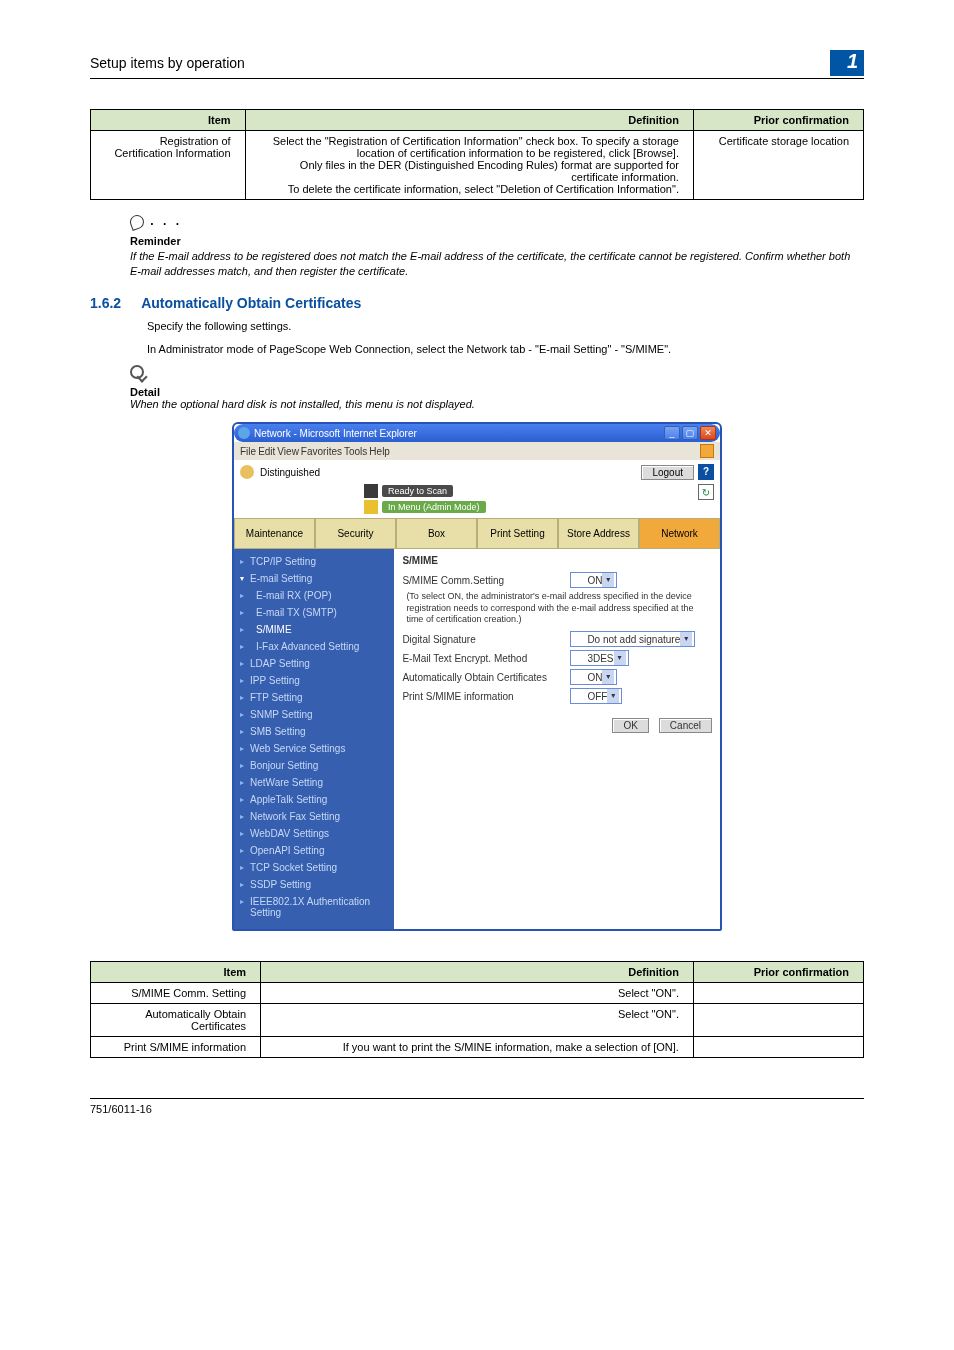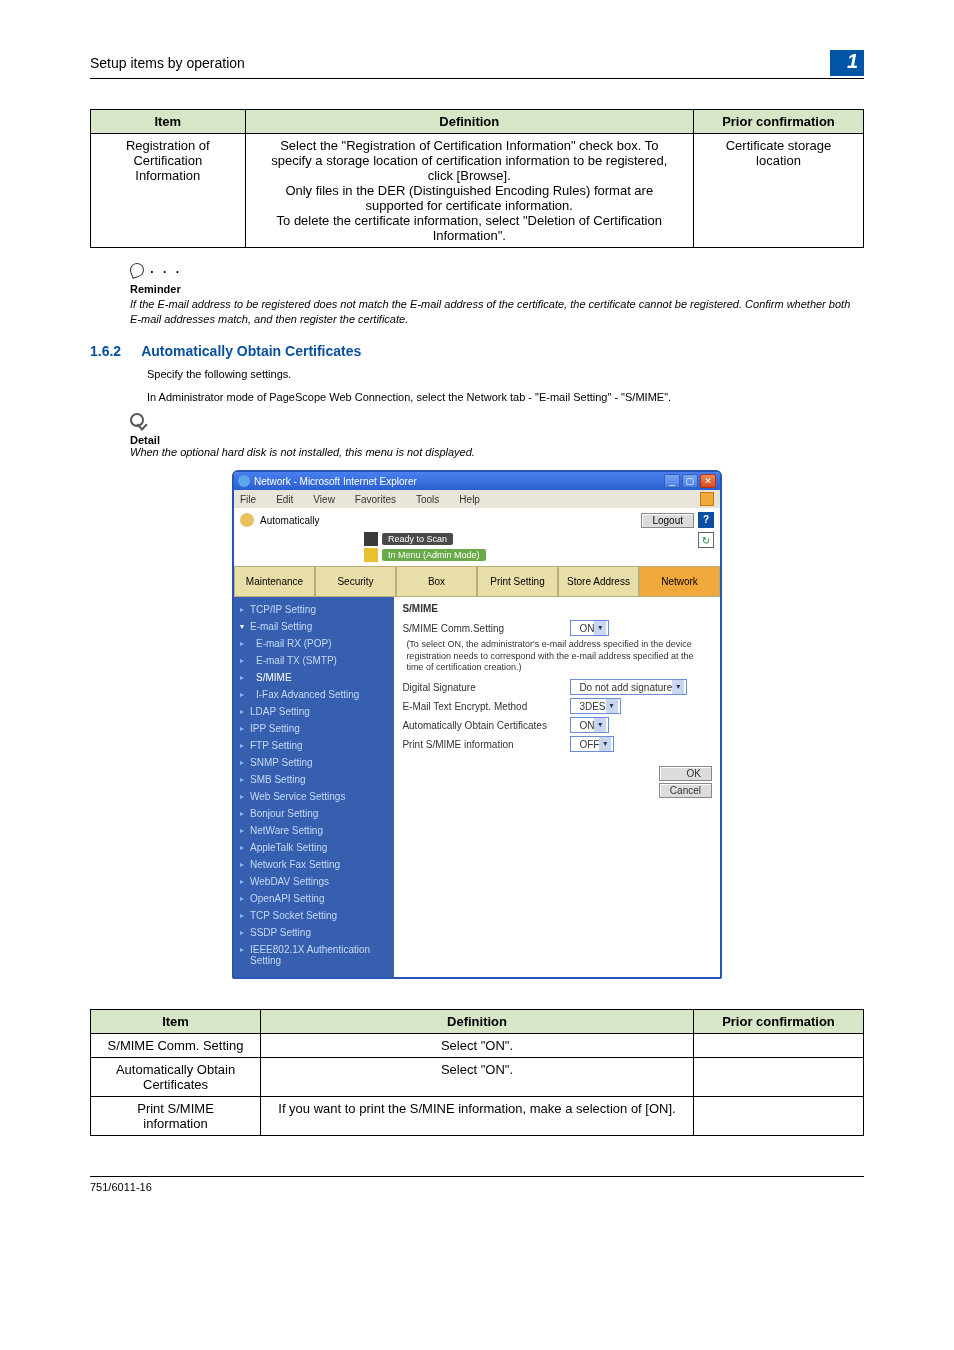--- a/index.html
+++ b/index.html
@@ -33,22 +33,22 @@
     font-style: italic;
   }
   table.info {
     width: 100%;
     border-collapse: collapse;
     margin-bottom: 14px;
   }
   table.info th, table.info td {
     border: 1px solid #000;
     padding: 4px 14px;
-    font-size: 13px;
-    text-align: center;
+    font-size: 11px;
+    text-align: right;
     vertical-align: top;
   }
   table.info th {
     background: #d8e6c8;
     font-weight: bold;
   }
   .col-item { width: 20%; }
   .col-def { width: 58%; }
   .col-prior { width: 22%; }
   .reminder-icon {
@@ -99,20 +99,21 @@
     font-size: 10px;
   }
   .ss-titlebar {
     background: linear-gradient(#4a7ff0, #2a5fd0);
     color: #fff;
     display: flex;
     justify-content: space-between;
     align-items: center;
     padding: 2px 4px;
     height: 18px;
+    border-radius: 9px;
   }
   .ss-title-left { display: flex; gap: 4px; align-items: center; font-size: 10px; }
   .ie-icon { width: 12px; height: 12px; background: #5aa6e8; border-radius: 50%; display: inline-block; }
   .win-btns { display: flex; gap: 2px; }
   .win-btn {
     width: 16px; height: 14px;
     background: linear-gradient(#7aa4f0,#4a7ff0);
     border: 1px solid #3560b0;
     border-radius: 2px;
     color: #fff;
@@ -124,21 +125,21 @@
   .ss-menubar {
     background: #e8e5d8;
     display: flex;
     gap: 10px;
     padding: 2px 6px;
     font-size: 10px;
     color: #333;
     align-items:center;
     justify-content: space-between;
   }
-  .mb-left { display:flex; gap:20px; }
+  .mb-left { display:flex; gap:2px; }
   .mb-right { width:14px; height:14px; background:#f2a93c; border:1px solid #c77812;}
   .ss-header {
     display: flex;
     justify-content: space-between;
     padding: 4px 6px;
     align-items: center;
   }
   .admin-left { display: flex; gap: 6px; align-items: center; }
   .admin-icon { width:14px; height:14px; background:#e8c060; border-radius:50%;}
   .logout-area { display:flex; gap:4px; align-items:center;}
@@ -177,30 +178,30 @@
   }
   .side-item.expanded::before { content:"▾"; color:#fff;}
   .side-sub { padding-left:22px; color:#c6d8f5;}
   .side-sub.active { color:#fff; }
   .panel { flex:1; padding:6px 8px; color:#333;}
   .panel h4 { margin:0 0 6px 0; font-size:10px; font-weight:bold;}
   .form-row { display:flex; gap:8px; align-items:center; margin:3px 0;}
   .form-label { width:160px; font-size:10px;}
   .select {
     border:1px solid #6a8dd6; background:#fff; font-size:10px;
-    padding:0 14px 0 8px; height:16px; display:inline-flex; align-items:center;
+    padding:0 14px 0 16px; height:16px; display:inline-flex; align-items:center;
     position:relative; min-width:38px;
   }
   .select::after {
     content:"▾"; position:absolute; right:2px; top:0; width:12px; height:14px;
     background:#c8d6f0; text-align:center; font-size:8px; line-height:14px; color:#335;
   }
   .note-sm { font-size:9px; color:#333; padding-left:4px; margin-bottom:6px; line-height:1.25;}
   .btn-row { text-align:right; margin-top:14px;}
-  .ok-cancel { display:inline-flex; gap:2px;flex-direction:column;}
+  .ok-cancel { display:inline-flex; gap:10px;}
   .footer-row {
     display:flex; justify-content:flex-start;
     border-top:1px solid #000; padding-top:4px;
     font-size:11px; margin-top:40px;
   }
   table.info.second { margin-top:20px; }
   .col2-item { width:22%; }
   .col2-def { width:56%; }
   .col2-prior { width:22%; }
 </style>
@@ -280,21 +281,21 @@
           <span>View</span>
           <span>Favorites</span>
           <span>Tools</span>
           <span>Help</span>
         </div>
         <div class="mb-right"></div>
       </div>
       <div class="ss-header">
         <div class="admin-left">
           <span class="admin-icon"></span>
-          <span>Automatically</span>
+          <span>Distinguished</span>
         </div>
         <div class="logout-area">
           <div class="btn3d">Logout</div>
           <div class="help-q">?</div>
         </div>
       </div>
       <div class="status-row">
         <div class="status-left">
           <div class="status-pair">
               <span class="mini-ic"></span>

